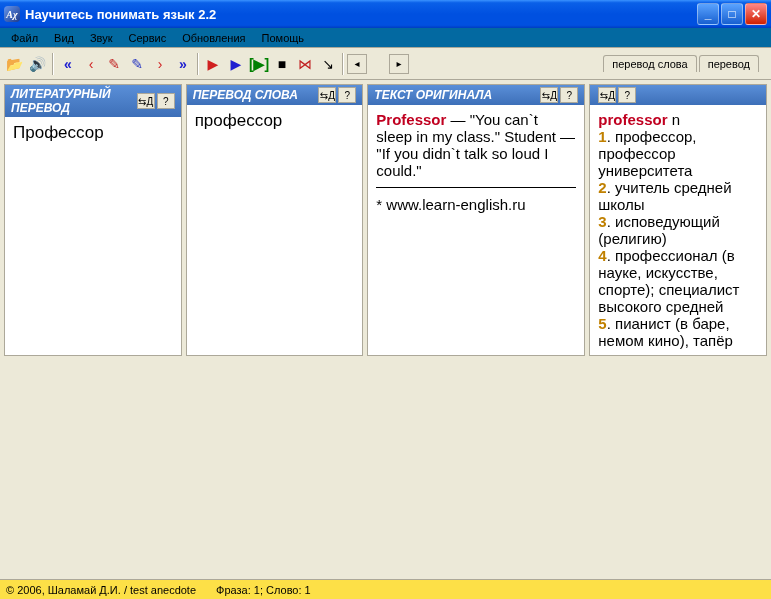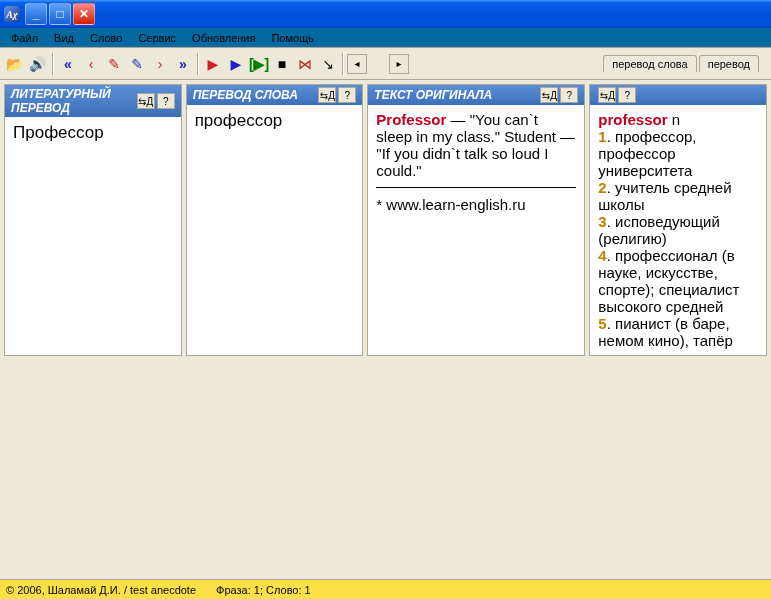--- a/index.html
+++ b/index.html
@@ -101,31 +101,32 @@
     width:20px;height:20px;border:1px solid #aca899;background:#ece9d8;
     display:flex;align-items:center;justify-content:center;font-size:10px;
   }
   hr.sep{border:none;border-top:1px solid #000;width:200px;margin:8px 0;}
 </style>
 </head>
 <body>
 
 <div class="titlebar">
   <div class="app-icon">Aχ</div>
+  <div class="title">Научитесь понимать язык 2.2</div>
   <div class="winbtns">
     <div class="winbtn min">_</div>
     <div class="winbtn max">□</div>
     <div class="winbtn close">✕</div>
   </div>
 </div>
 
 <div class="menubar">
   <div class="menuitem">Файл</div>
   <div class="menuitem">Вид</div>
-  <div class="menuitem">Слово</div>
+  <div class="menuitem">Звук</div>
   <div class="menuitem">Сервис</div>
   <div class="menuitem">Обновления</div>
   <div class="menuitem">Помощь</div>
 </div>
 
 <div class="toolbar">
   <div class="tbtn folder-icon">📂</div>
   <div class="tbtn speaker-icon">🔊</div>
   <div class="tsep"></div>
   <div class="tbtn dleft">«</div>

